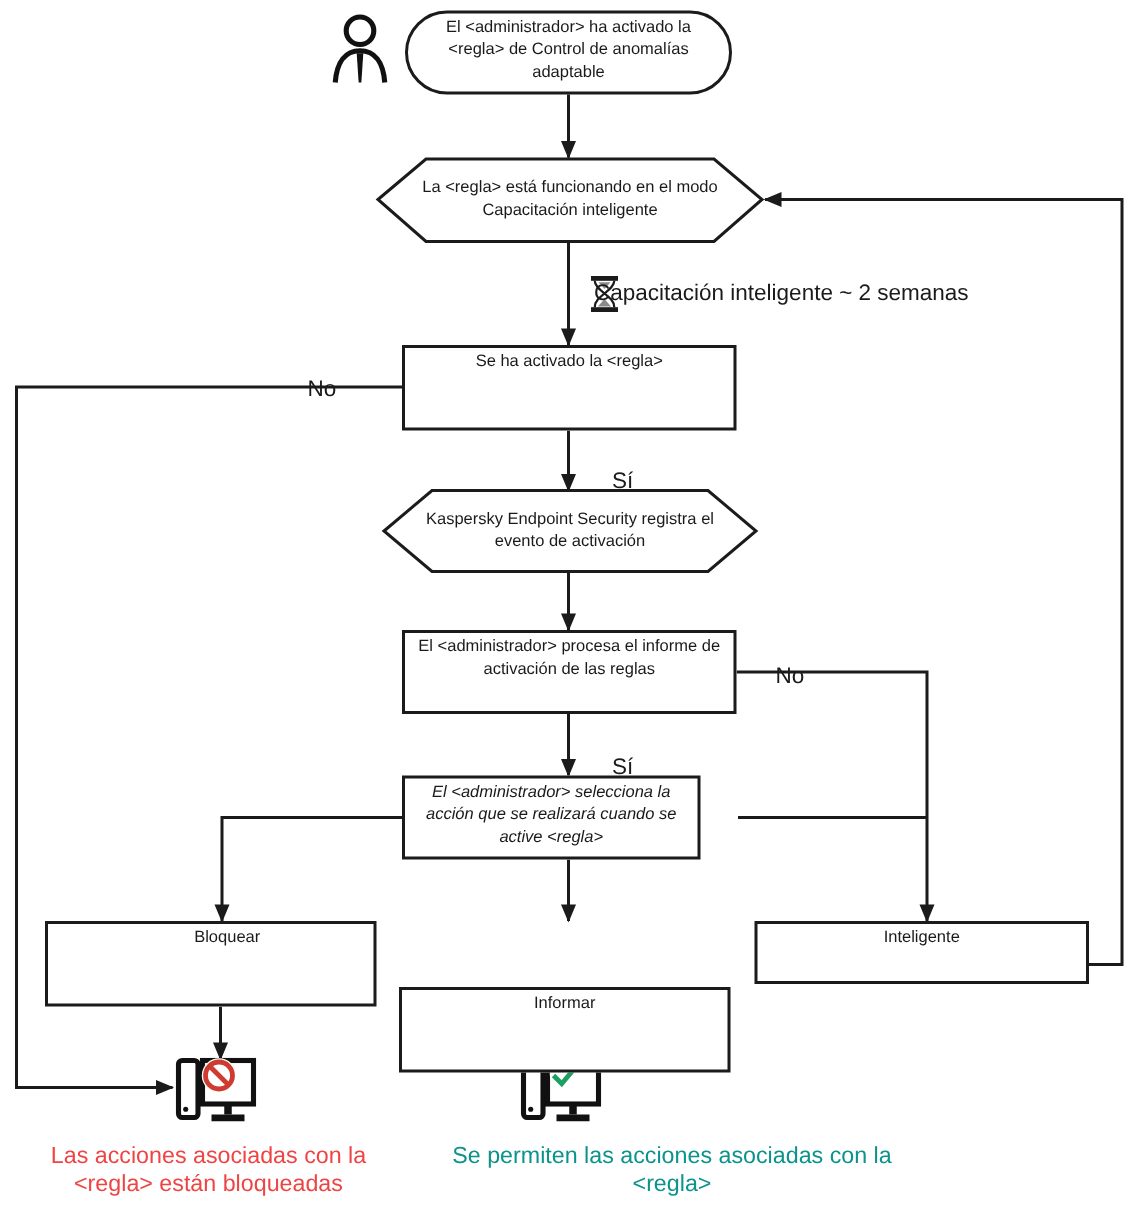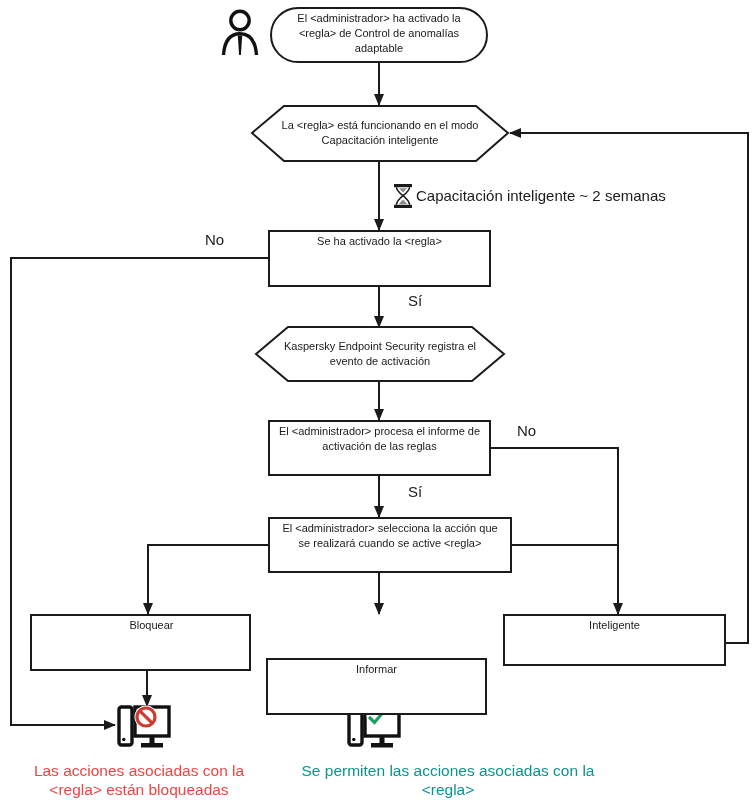--- a/index.html
+++ b/index.html
@@ -11,21 +11,21 @@
   .node{
     position:absolute;z-index:2;box-sizing:border-box;background:#fff;
     border:2px solid #1b1b1b;display:flex;align-items:flex-start;justify-content:center;
     text-align:center;font-size:11px;line-height:15px;color:#1a1a1a;padding:2px 6px;
   }
   .stadium{border-radius:28px;border-width:2.5px;}
   .hextext{
     position:absolute;z-index:2;display:flex;align-items:center;justify-content:center;
     text-align:center;font-size:11px;line-height:15px;color:#1a1a1a;background:transparent;
   }
-  .lbl{position:absolute;z-index:2;font-size:15px;color:#1b1b1b;}
+  .lbl{position:absolute;z-index:2;font-size:15px;color:#1b1b1b;margin-top:20px;}
   .timer-label{position:absolute;z-index:2;font-size:15px;color:#1b1b1b;white-space:nowrap;}
   .cap{
     position:absolute;z-index:2;font-size:15.5px;line-height:19px;text-align:center;
   }
 </style>
 </head>
 <body>
 
 <div id="stage">
 
@@ -96,21 +96,21 @@
   </svg>
 
   <div class="node stadium" style="left:270px;top:7px;width:218px;height:56px;">
     <span>El &lt;administrador&gt; ha activado la &lt;regla&gt; de Control de anomalías adaptable</span>
   </div>
 
   <div class="hextext" style="left:262px;top:108px;width:236px;height:50px;">
     <span>La &lt;regla&gt; está funcionando en el modo Capacitación inteligente</span>
   </div>
 
-  <div class="timer-label" style="left:416px;top:187px;">Capacitación inteligente ~ 2 semanas</div>
+  <div class="timer-label" style="left:396px;top:187px;">Capacitación inteligente ~ 2 semanas</div>
 
   <div class="lbl" style="left:205px;top:231px;">No</div>
 
   <div class="node" style="left:268px;top:230px;width:223px;height:57px;">
     <span>Se ha activado la &lt;regla&gt;</span>
   </div>
 
   <div class="lbl" style="left:408px;top:292px;">Sí</div>
 
   <div class="hextext" style="left:266px;top:330px;width:228px;height:48px;">
@@ -118,33 +118,33 @@
   </div>
 
   <div class="node" style="left:268px;top:420px;width:223px;height:56px;">
     <span>El &lt;administrador&gt; procesa el informe de activación de las reglas</span>
   </div>
 
   <div class="lbl" style="left:517px;top:422px;">No</div>
 
   <div class="lbl" style="left:408px;top:483px;">Sí</div>
 
-  <div class="node" style="left:268px;top:517px;width:244px;height:56px;">
+  <div class="node" style="left:268px;top:517px;width:199px;height:56px;font-style:italic;">
     <span>El &lt;administrador&gt; selecciona la acción que se realizará cuando se active &lt;regla&gt;</span>
   </div>
 
   <div class="node" style="left:30px;top:614px;width:221px;height:57px;padding-left:28px;">
     <span>Bloquear</span>
   </div>
 
   <div class="node" style="left:266px;top:614px;width:221px;height:57px;margin-top:44px;">
     <span>Informar</span>
   </div>
 
-  <div class="node" style="left:503px;top:614px;width:223px;height:52px;">
+  <div class="node" style="left:503px;top:614px;width:223px;height:42px;">
     <span>Inteligente</span>
   </div>
 
   <div class="cap" style="left:15px;top:761px;width:248px;color:#ef4444;">Las acciones asociadas con la &lt;regla&gt; están bloqueadas</div>
 
   <div class="cap" style="left:298px;top:761px;width:300px;color:#0B938C;">Se permiten las acciones asociadas con la &lt;regla&gt;</div>
 
 </div>
 
 </body></html>

